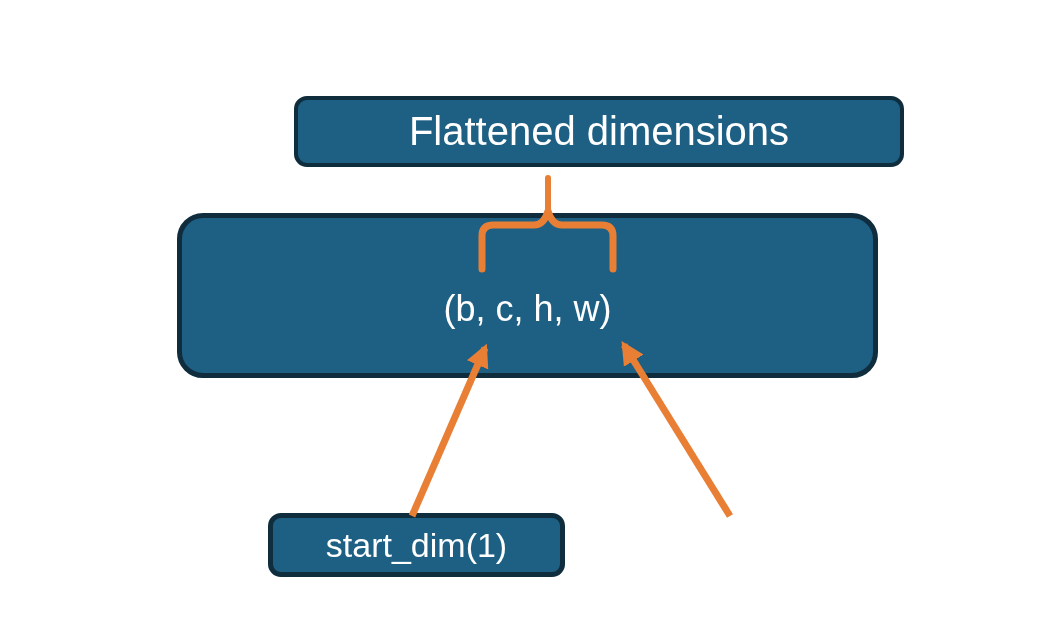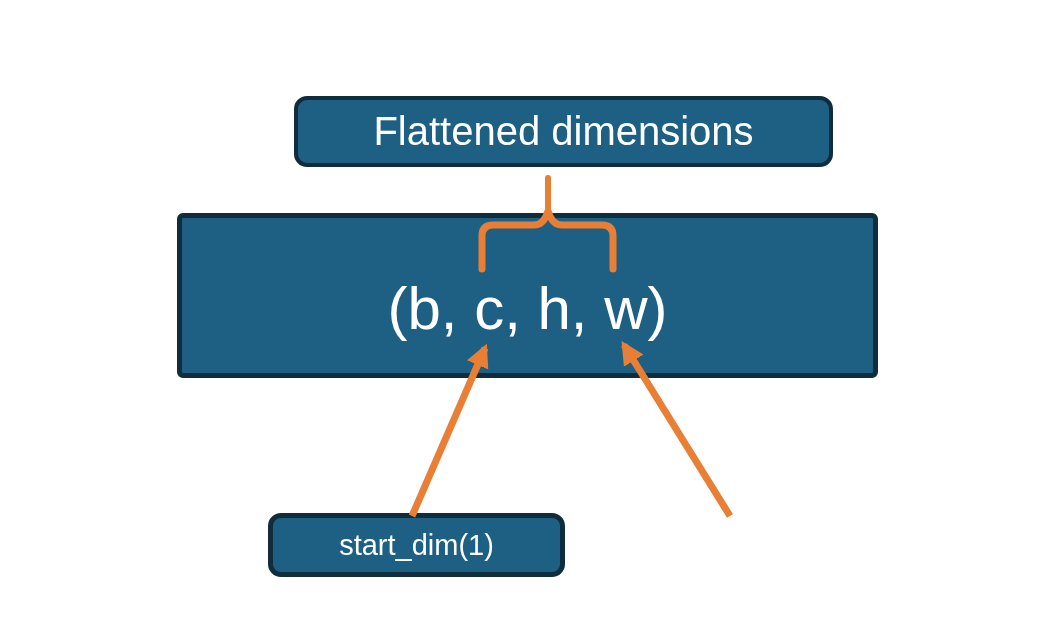--- a/index.html
+++ b/index.html
@@ -17,37 +17,37 @@
     background: #1e6084;
     border: 4px solid #0f2d3d;
     color: #ffffff;
     display: flex;
     align-items: center;
     justify-content: center;
     white-space: nowrap;
   }
   .top-box {
     left: 294px; top: 96px;
-    width: 539px; height: 71px;
+    width: 610px; height: 71px;
     border-radius: 13px;
     font-size: 40px;
   }
   .main-box {
     left: 177px; top: 213px;
     width: 701px; height: 165px;
-    border-radius: 6px;
+    border-radius: 26px;
     border-width: 5px;
-    font-size: 60px;
+    font-size: 36px;
   }
   .main-box .label { transform: translateY(13px); }
   .small-box {
     top: 513px; height: 64px;
     border-radius: 13px;
     border-width: 5px;
-    font-size: 29px;
+    font-size: 34px;
   }
   .start-box { left: 268px; width: 297px; }
   .end-box   { left: 584px; width: 294px; }
   .overlay {
     position: absolute;
     left: 0; top: 0;
     width: 1038px; height: 632px;
     pointer-events: none;
   }
 </style>

